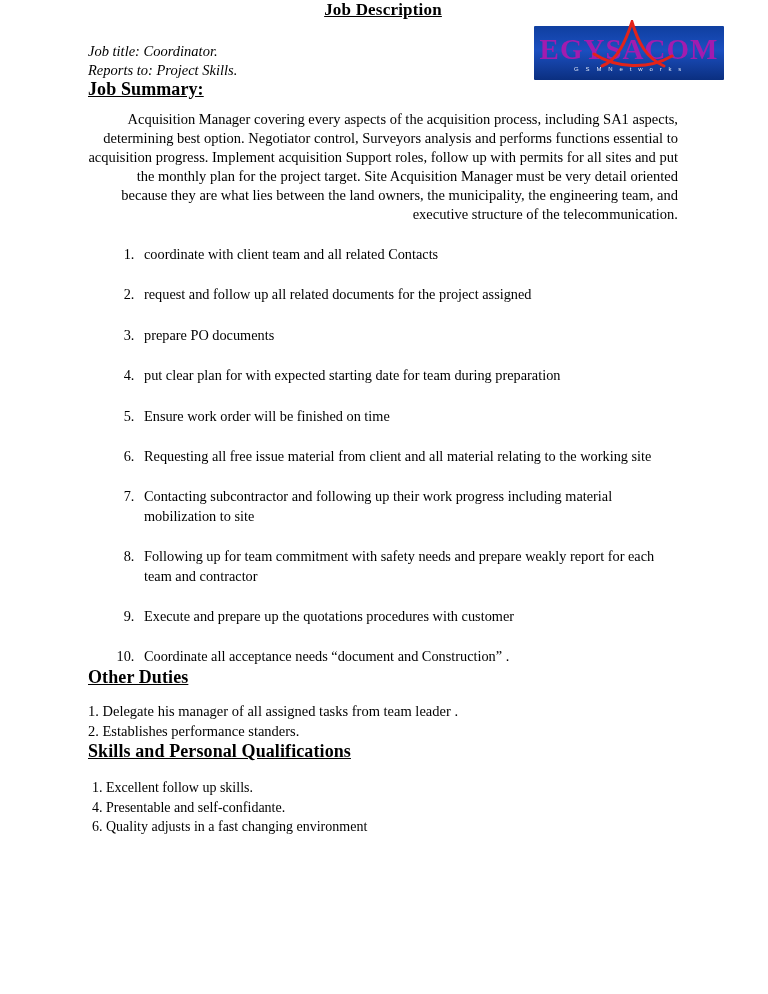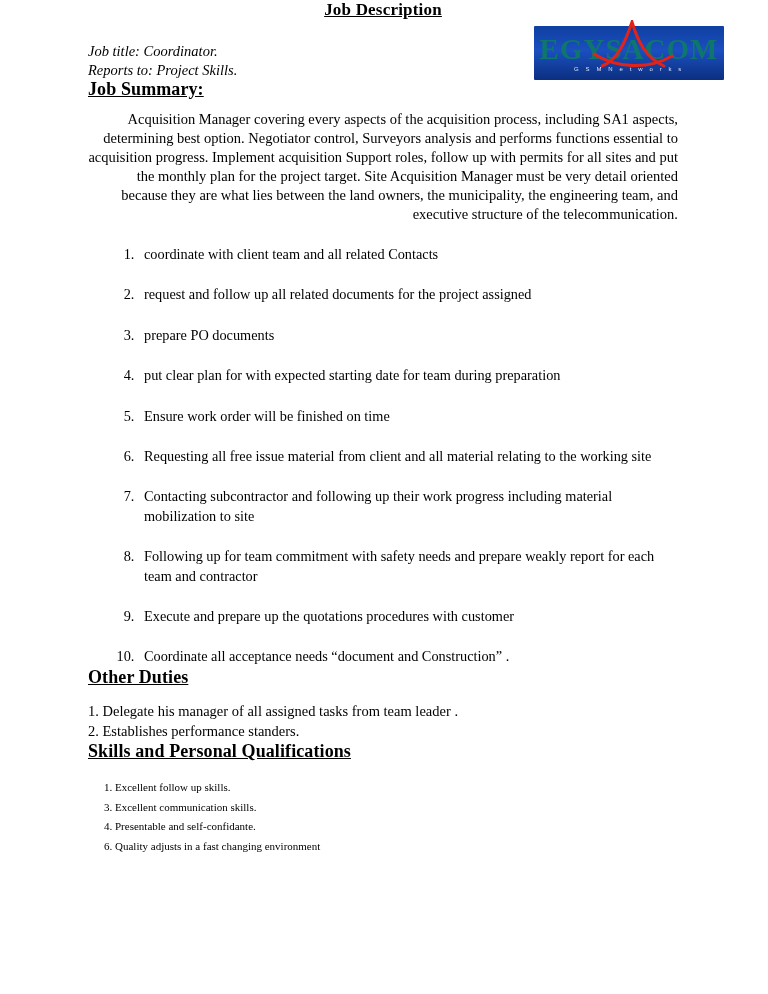--- a/index.html
+++ b/index.html
@@ -43,21 +43,21 @@
   .logo-text {
     position: absolute;
     left: 0;
     top: 8px;
     width: 190px;
     text-align: center;
     font-family: "Liberation Serif", serif;
     font-weight: bold;
     font-size: 29px;
     letter-spacing: 1px;
-    color: #0f766e;
+    color: #a21caf;
     line-height: 30px;
   }
   .logo-sub {
     position: absolute;
     left: 0;
     top: 40px;
     width: 190px;
     text-align: center;
     font-family: "Liberation Sans", sans-serif;
     font-size: 6px;
@@ -122,22 +122,22 @@
   }
 
   .plain-list {
     margin: 14px 0 0 0;
     font-size: 14.5px;
     line-height: 19.5px;
   }
   .plain-list div { }
 
   .skills-list {
-    margin: 16px 0 0 16px;
-    font-size: 11px;
+    margin: 16px 0 0 4px;
+    font-size: 14px;
     line-height: 19.5px;
   }
 </style>
 </head>
 <body>
 
 <div class="page">
 
   <div class="logo-block">
     <div class="logo-bg"></div>
@@ -174,18 +174,17 @@
 
   <h2 class="section sec-other">Other Duties </h2>
   <div class="plain-list">
     <div>1. Delegate his manager of all assigned tasks from team leader .</div>
     <div>2. Establishes performance standers.</div>
   </div>
 
   <h2 class="section sec-skills">Skills and Personal Qualifications</h2>
   <div class="skills-list">
     <div>1. Excellent follow up skills.</div>
-    <div>3. Excellent communication skills.</div>
     <div>4. Presentable and self-confidante.</div>
     <div>6. Quality adjusts in a fast changing environment</div>
   </div>
 
 </div>
 
 </body></html>

